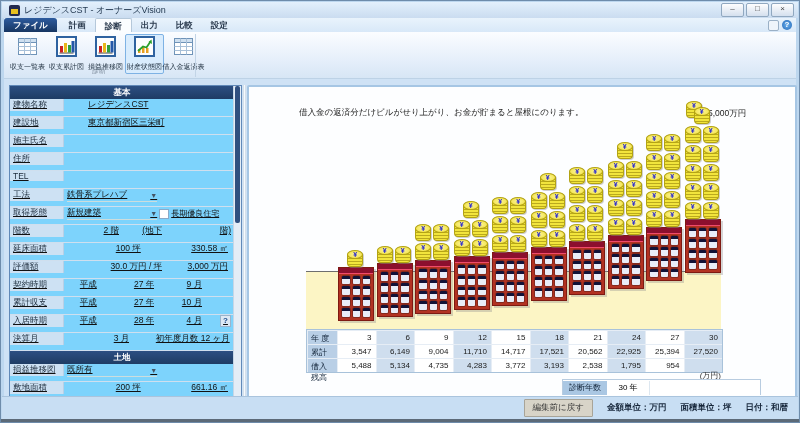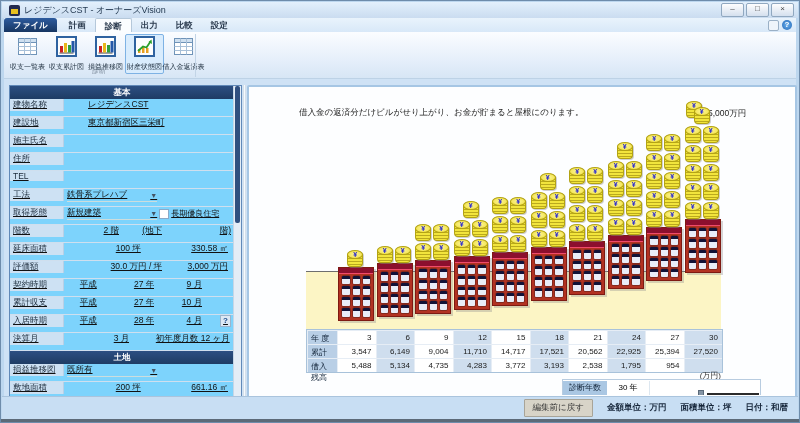--- a/index.html
+++ b/index.html
@@ -63,21 +63,21 @@
   .coin-body{position:absolute;left:0;top:3px;width:14px;height:13px;border:1px solid #b3a312;border-top:none;border-radius:2px 2px 4px 4px;background:repeating-linear-gradient(180deg,#f2e53c 0 2px,#baa91e 2px 3px);}
   .coin-cap{position:absolute;left:0;top:0;width:14px;height:7px;border:1px solid #b3a312;border-radius:50%;background:radial-gradient(#fcf698,#f0dd3a);color:#1f1fd0;font-size:7px;font-weight:bold;text-align:center;line-height:8px;}
   
   .dtable{position:absolute;left:57px;top:242px;border:1px solid #a8c2da;}
   .drow{display:flex;height:14px;}
   .dcell{box-sizing:border-box;width:38.5px;border-left:1px solid #e6edf5;border-top:1px solid #e6edf5;font-size:8px;color:#1a1a1a;text-align:right;padding:2px 4px 0 0;background:#fff;}
   .dcell.shade{background:#cfdeee;}
   .dcell.lab{width:30px;background:#b9cfe6;text-align:left;padding-left:3px;color:#13253a;}
   .unit-note{position:absolute;left:392px;top:283px;width:80px;text-align:right;font-size:8px;color:#333;}
   
-  .slider-box{position:absolute;left:313px;top:292px;width:197px;height:15px;border:1px solid #b8cce0;background:#fff;display:flex;align-items:center;}
+  .slider-box{position:absolute;left:313px;top:292px;width:197px;height:15px;border:1px solid #b8cce0;background:#fff;display:flex;align-items:flex-end;}
   .sl-label{width:44px;background:#aac7e3;font-size:8px;color:#13253a;text-align:center;line-height:14px;flex:none;}
   .sl-value{width:42px;font-size:8px;text-align:center;line-height:14px;border-right:1px solid #dde7f0;flex:none;}
   .sl-track{position:relative;flex:1;}
   .tr-thin{position:absolute;left:5px;top:7px;width:42px;height:1px;background:#9ab0c4;}
   .tr-handle{position:absolute;left:48px;top:2px;width:4px;height:9px;background:#8494a4;border:1px solid #5a6a7a;}
   .tr-thick{position:absolute;left:57px;top:5px;width:52px;height:3px;background:#2a2a2a;}
   
   .statusbar{position:absolute;left:1px;right:1px;bottom:3px;height:22px;background:#c8def3;border-top:1px solid #aac4dd;display:flex;align-items:center;justify-content:flex-end;gap:14px;padding:0 10px;}
   .undo-btn{background:#d8d4c8;border:1px solid #a8a498;font-size:8.5px;color:#333;padding:2px 8px;border-radius:1px;}
   .status-item{font-size:8.5px;font-weight:bold;color:#16263a;}

